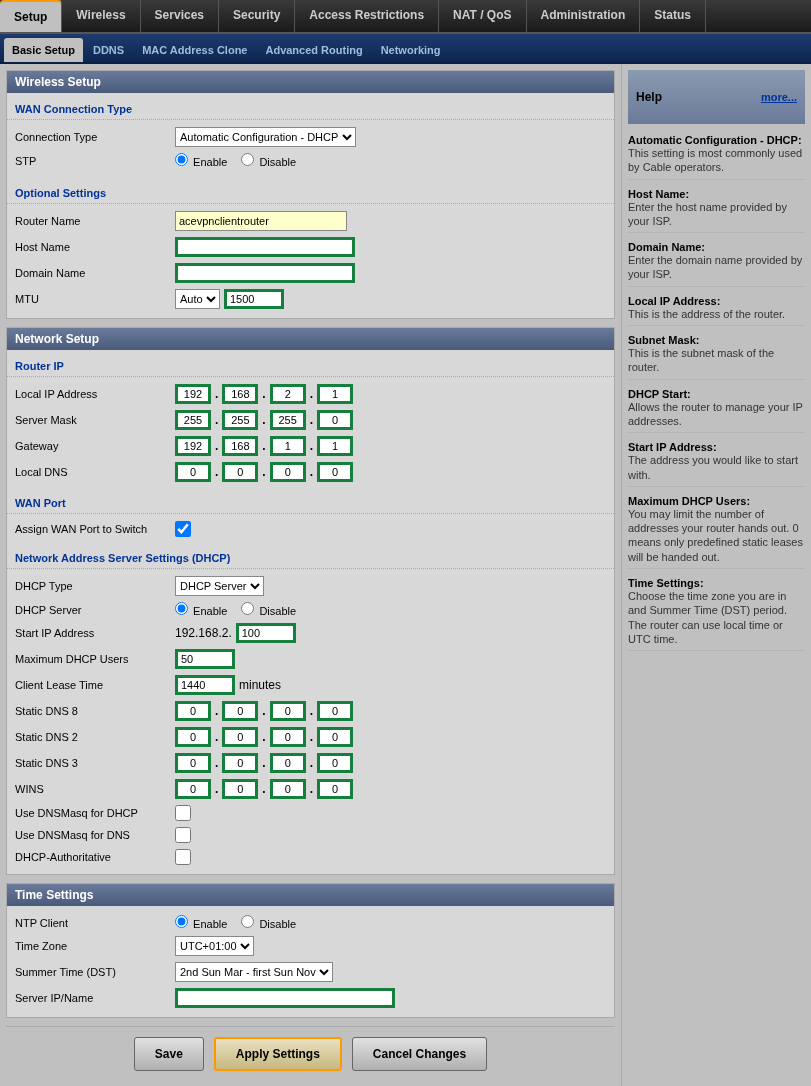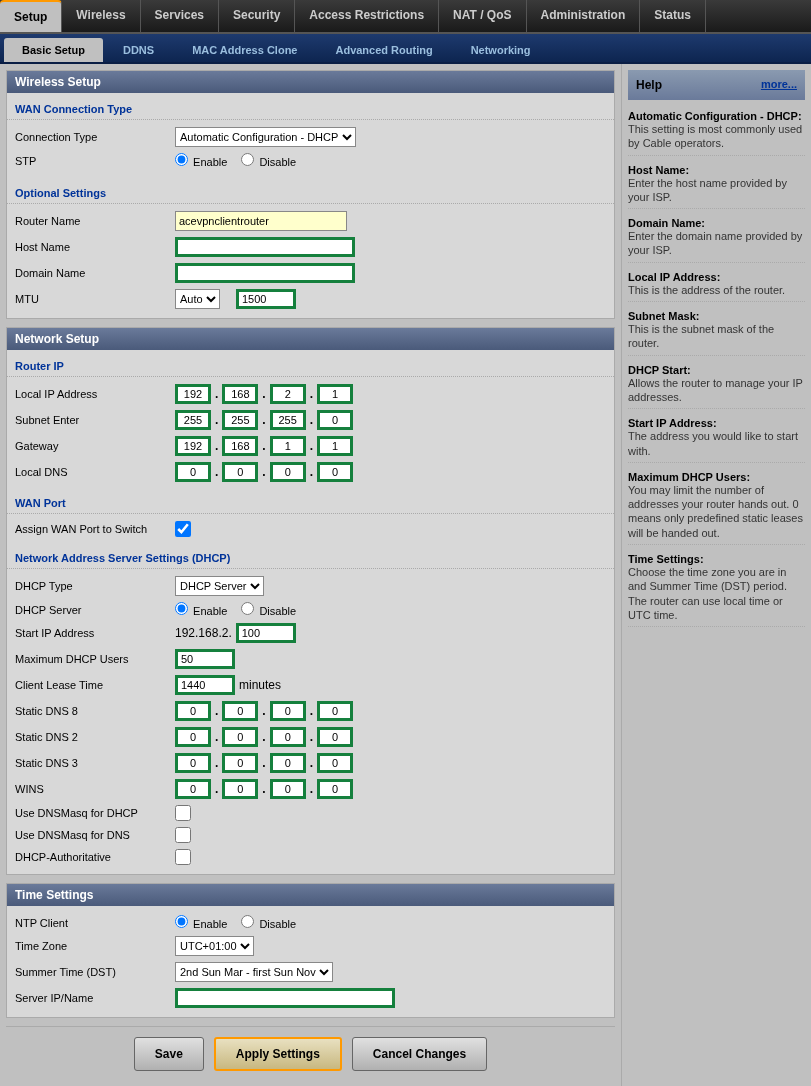--- a/index.html
+++ b/index.html
@@ -5,21 +5,21 @@
     * { box-sizing: border-box; margin: 0; padding: 0; }
     body { font-family: Arial, sans-serif; font-size: 12px; background: #c0c0c0; width: 811px; min-height: 1086px; }
 
     
     .top-nav { display: flex; background: linear-gradient(to bottom, #3a3a3a, #1a1a1a); border-bottom: 2px solid #555; }
     .top-nav-tab { padding: 8px 14px; color: #ccc; cursor: pointer; font-size: 12px; font-weight: bold; border-right: 1px solid #555; text-decoration: none; }
     .top-nav-tab.active { background: #c0c0c0; color: #000; border-top: 2px solid #f90; border-radius: 4px 4px 0 0; }
 
     
     .sub-nav { display: flex; background: linear-gradient(to bottom, #1e3a6e, #0d2550); padding: 4px 4px 0; border-bottom: 2px solid #0a1e44; }
-    .sub-nav-tab { padding: 6px 18px; color: #9bbfdf; cursor: pointer; font-size: 11px; font-weight: bold; border-radius: 3px 3px 0 0; margin-right: 2px; }
+    .sub-nav-tab { padding: 6px 8px; color: #9bbfdf; cursor: pointer; font-size: 11px; font-weight: bold; border-radius: 3px 3px 0 0; margin-right: 2px; }
     .sub-nav-tab.active { background: #c0c0c0; color: #000; }
 
     
     .main-wrapper { display: flex; background: #c0c0c0; }
     .content-area { flex: 1; padding: 6px; }
     .sidebar { width: 190px; background: #c0c0c0; padding: 6px; border-left: 1px solid #aaa; }
 
     
     .section-title { background: linear-gradient(to bottom, #6a7a9a, #4a5a7a); color: #fff; padding: 4px 8px; font-size: 12px; font-weight: bold; margin-bottom: 6px; }
     .section-block { border: 1px solid #aaa; background: #d8d8d8; margin-bottom: 8px; padding-bottom: 6px; }
@@ -42,32 +42,32 @@
     .ip-dot { font-size: 12px; font-weight: bold; }
 
     
     input[type="radio"] { margin-right: 2px; }
     .radio-label { margin-right: 10px; font-size: 11px; }
 
     
     input[type="checkbox"] { width: 16px; height: 16px; }
 
     
-    .help-header { display: flex; justify-content: space-between; align-items: flex-start; background: linear-gradient(to bottom, #8a9ab0, #6a7a9a); padding: 8px 8px; color: #000; font-weight: bold; font-size: 12px; margin-bottom: 6px; }
+    .help-header { display: flex; justify-content: space-between; align-items: center; background: linear-gradient(to bottom, #8a9ab0, #6a7a9a); padding: 20px 8px; color: #000; font-weight: bold; font-size: 12px; margin-bottom: 6px; }
     .help-more { font-size: 11px; color: #003399; text-decoration: underline; cursor: pointer; }
     .help-item { padding: 4px 0; border-bottom: 1px dotted #aaa; margin-bottom: 4px; }
     .help-item-title { font-weight: bold; font-size: 11px; color: #000; }
     .help-item-text { font-size: 11px; color: #333; line-height: 1.3; }
 
     
     .bottom-bar { background: #c0c0c0; border-top: 1px solid #aaa; padding: 10px; display: flex; justify-content: center; gap: 10px; }
     .btn { padding: 8px 20px; font-size: 12px; font-weight: bold; cursor: pointer; border: 1px solid #666; border-radius: 3px; background: linear-gradient(to bottom, #e0e0e0, #b0b0b0); }
     .btn-apply { background: linear-gradient(to bottom, #e8e0c0, #c8b880); border: 2px solid #f90; }
 
-    .mtu-row { display: flex; align-items: center; gap: 16px; }
+    .mtu-row { display: flex; align-items: center; gap: 4px; }
   </style>
 </head>
 <body>
 
 <div class="top-nav">
   <a class="top-nav-tab active">Setup</a>
   <a class="top-nav-tab">Wireless</a>
   <a class="top-nav-tab">Services</a>
   <a class="top-nav-tab">Security</a>
   <a class="top-nav-tab">Access Restrictions</a>
@@ -153,21 +153,21 @@
           <input type="text" class="ip-part" value="192" style="">
           <span class="ip-dot">.</span>
           <input type="text" class="ip-part" value="168" style="">
           <span class="ip-dot">.</span>
           <input type="text" class="ip-part" value="2" style="">
           <span class="ip-dot">.</span>
           <input type="text" class="ip-part" value="1" style="">
         </div>
       </div>
       <div class="field-row">
-        <div class="field-label">Subnet Enter</div>
+        <div class="field-label">Server Mask</div>
         <div class="field-value">
           <input type="text" class="ip-part" value="255" style="">
           <span class="ip-dot">.</span>
           <input type="text" class="ip-part" value="255" style="">
           <span class="ip-dot">.</span>
           <input type="text" class="ip-part" value="255" style="">
           <span class="ip-dot">.</span>
           <input type="text" class="ip-part" value="0" style="">
         </div>
       </div>

